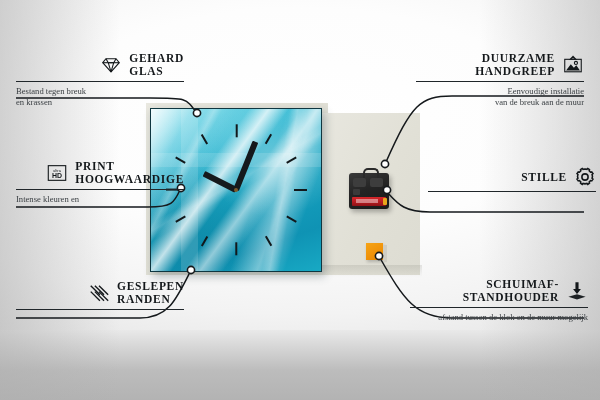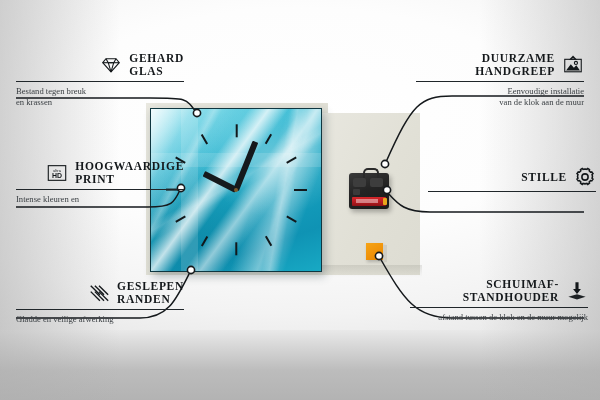--- a/index.html
+++ b/index.html
@@ -253,22 +253,22 @@
   </div>
 
   <div class="feat left" id="f-print">
     <div class="feat-head">
       <svg class="ico" viewBox="0 0 24 24">
         <rect x="2.5" y="4" width="19" height="16" fill="none" stroke="#14181b" stroke-width="1.2"></rect>
         <text x="12" y="11" font-family="Liberation Sans, sans-serif" font-size="4.4" text-anchor="middle" fill="#14181b">ultra</text>
         <text x="12" y="17.8" font-family="Liberation Sans, sans-serif" font-size="7.6" font-weight="bold" text-anchor="middle" fill="#14181b">HD</text>
       </svg>
       <div>
+        <div class="feat-title">PRINT</div>
         <div class="feat-title">HOOGWAARDIGE</div>
-        <div class="feat-title">PRINT</div>
       </div>
     </div>
     <div class="feat-rule"></div>
     <div class="feat-desc">
       <div>Intense kleuren en</div>
     </div>
   </div>
 
   <div class="feat left" id="f-randen">
     <div class="feat-head">
@@ -281,44 +281,41 @@
             <path d="M7.5 10.5 L17.5 20.5"></path>
             <path d="M12 10.5 L22 20.5"></path>
         </g>
       </svg>
       <div>
         <div class="feat-title">GESLEPEN</div>
         <div class="feat-title">RANDEN</div>
       </div>
     </div>
     <div class="feat-rule"></div>
-    <div class="feat-desc">
-      <div>Gladde en veilige afwerking</div>
-    </div>
   </div>
 
   <div class="feat right" id="f-handgreep">
     <div class="feat-head">
       <div>
         <div class="feat-title">DUURZAME</div>
         <div class="feat-title">HANDGREEP</div>
       </div>
       <svg class="ico" viewBox="0 0 24 24">
         <g fill="none" stroke="#14181b" stroke-width="1.2">
           <path d="M12 2.6 L9 5.6 H15 Z"></path>
           <rect x="3" y="5.8" width="18" height="13.6"></rect>
           <path d="M4.4 18 L9.6 11.2 L13 15 L15.6 12.4 L19.6 18 Z" fill="#14181b" stroke="none"></path>
           <circle cx="15.2" cy="9.7" r="1.7"></circle>
         </g>
       </svg>
     </div>
     <div class="feat-rule"></div>
     <div class="feat-desc">
       <div>Eenvoudige installatie</div>
-      <div>van de klok aan de muur</div>
+      <div>van de breuk aan de muur</div>
     </div>
   </div>
 
   <div class="feat right" id="f-mechanisme">
     <div class="feat-head">
       <div>
         <div class="feat-title">STILLE</div>
       </div>
       <svg class="ico" viewBox="0 0 24 24">
         <g fill="none" stroke="#14181b" stroke-width="1.7">

